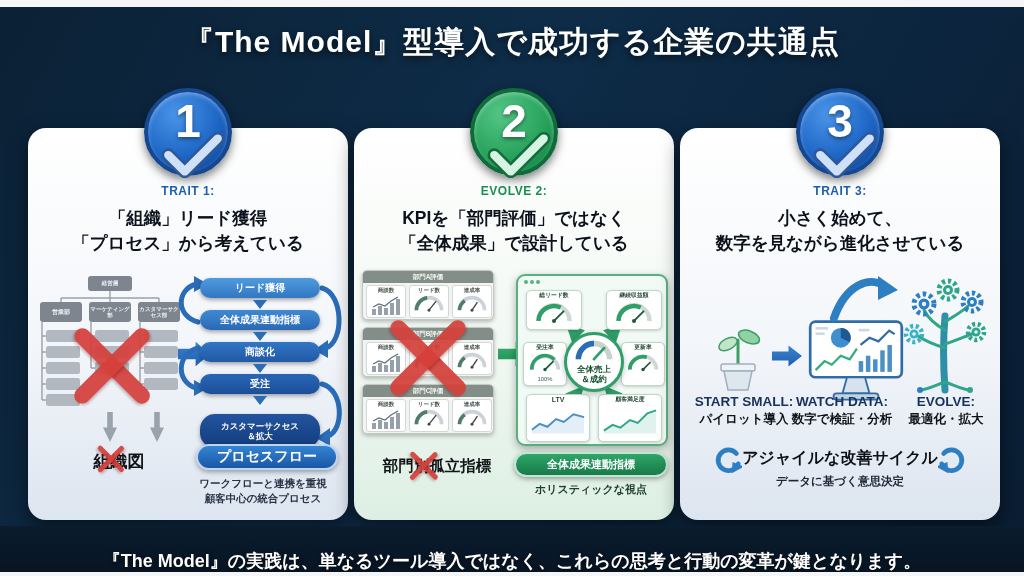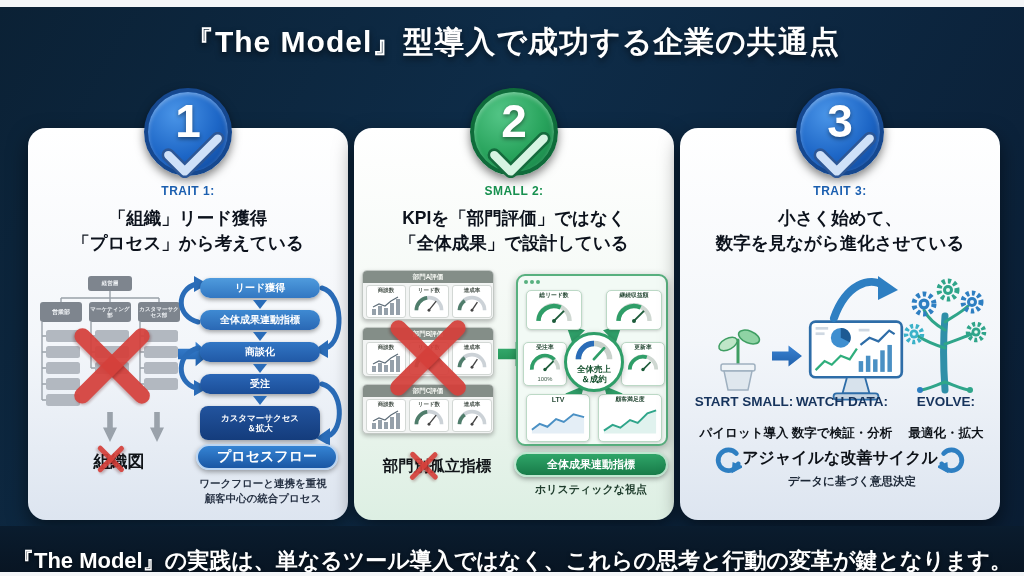--- a/index.html
+++ b/index.html
@@ -44,21 +44,21 @@
                 background:#9aa2ab; }
   
   .org-box { position:absolute; background:#7e858e; border-radius:3px; color:#eef1f4;
              font-size:6px; font-weight:bold; text-align:center; line-height:1.15;
              display:flex; align-items:center; justify-content:center; padding:1px; }
   .org-child { position:absolute; background:#b2b8c0; border-radius:2.5px; height:12px; }
   
   .pill { position:absolute; left:16px; width:120px; border-radius:11px; color:#fff;
           font-weight:bold; font-size:10px; text-align:center; display:flex;
           align-items:center; justify-content:center; box-shadow:0 2px 4px rgba(0,0,0,.35); }
-  .pill.two { white-space:pre-line; font-size:8.5px; line-height:1.2; border-radius:8px; }
+  .pill.two { white-space:pre-line; font-size:8.5px; line-height:1.2; border-radius:15px;margin-top:8px; }
   .flow-arrow { position:absolute; left:69px; width:0; height:0;
       border-left:7px solid transparent; border-right:7px solid transparent;
       border-top:9px solid #2a6cb8; }
   .label-pill { position:absolute; border-radius:14px; color:#fff; font-weight:bold;
       text-align:center; box-shadow:0 2px 5px rgba(0,0,0,.35); display:flex;
       align-items:center; justify-content:center; }
   .lp-blue { background:linear-gradient(180deg,#3584d4,#1a57a4); border:2px solid #bcd6f2; }
   .lp-green { background:linear-gradient(180deg,#2fa568,#187b49); border:2px solid #bfe6d0; }
   .bad-label { position:absolute; font-weight:bold; color:#101418; font-size:16px; }
   .cap { position:absolute; font-weight:bold; color:#273244; text-align:center; font-size:10.5px; line-height:1.45; }
@@ -81,30 +81,30 @@
            box-shadow:0 1px 3px rgba(0,0,0,.18); text-align:center; overflow:hidden; }
   .mcard .ml { font-size:5.8px; font-weight:bold; color:#274a36; line-height:9px; }
   .mcard .mv { font-size:5.8px; color:#3c5a48; line-height:7px; }
   .center-gauge { position:absolute; left:46px; top:56px; width:60px; height:60px; border-radius:50%;
            background:#fff; border:3px solid #2f9e68; box-shadow:0 2px 6px rgba(0,0,0,.25);
            text-align:center; z-index:2; }
   .cg-text { font-size:8.5px; font-weight:bold; color:#14502e; line-height:1.15; }
   
   .p3col { position:absolute; text-align:center; width:120px;padding-left:8px; }
   .p3col .en { font-size:13.5px; font-weight:bold; color:#16335c; }
-  .p3col .ja { font-size:12.5px; font-weight:bold; color:#0e1319; margin-top:16px; }
+  .p3col .ja { font-size:12.5px; font-weight:bold; color:#0e1319; margin-top:2px; }
   .cycle-title { position:absolute; top:320px; width:100%; text-align:center;
                  font-size:16px; font-weight:bold; color:#0d1117; }
   .cycle-cap { position:absolute; top:346px; width:100%; text-align:center;
-               font-size:11.5px; font-weight:bold; color:#1c2736;margin-left:12px; }
+               font-size:11.5px; font-weight:bold; color:#1c2736; }
   
   .footer { left:0; bottom:4px; width:1024px; height:46px; z-index:2;
             background:linear-gradient(180deg,#0a1c2e,#081523);
             display:flex; align-items:center; justify-content:center; }
-  .footer-text { color:#ffffff; font-size:22px; font-weight:bold; text-shadow:0 2px 4px rgba(0,0,0,.6);margin-top:24px; }
+  .footer-text { color:#ffffff; font-size:18px; font-weight:bold; text-shadow:0 2px 4px rgba(0,0,0,.6);margin-top:24px; }
 </style>
 </head>
 <body>
 
 <div class="abs edge-strip" style="top:0;height:7px"></div>
 <div class="abs edge-strip" style="bottom:0;height:4px"></div>
 
 <div class="abs main-title">『The Model』型導入で成功する企業の共通点</div>
 
 <div class="abs card" style="left:28px">
@@ -184,21 +184,21 @@
 
 <div class="abs badge badge-blue" style="left:144px">
   <div class="badge-num">1</div>
   <svg class="badge-check" viewBox="0 0 64 44">
     <path d="M8 22 L24 38 L56 6" fill="none" stroke="#2d5796" stroke-width="13" stroke-linecap="round" stroke-linejoin="round"></path>
     <path d="M8 22 L24 38 L56 6" fill="none" stroke="#cfe1f8" stroke-width="8" stroke-linecap="round" stroke-linejoin="round"></path>
   </svg>
 </div>
 
 <div class="abs card green-tint" style="left:354px">
-  <div class="trait green">SMALL 2:</div>
+  <div class="trait green">EVOLVE 2:</div>
   <div class="ptitle">
     <div>KPIを「部門評価」ではなく</div>
     <div>「全体成果」で設計している</div>
   </div>
 
   <div class="dcard" style="top:142px">
     <div class="hdr">部門A評価</div>
     <div class="tiles">
       <div class="tile">
         <div class="tl">商談数</div>

